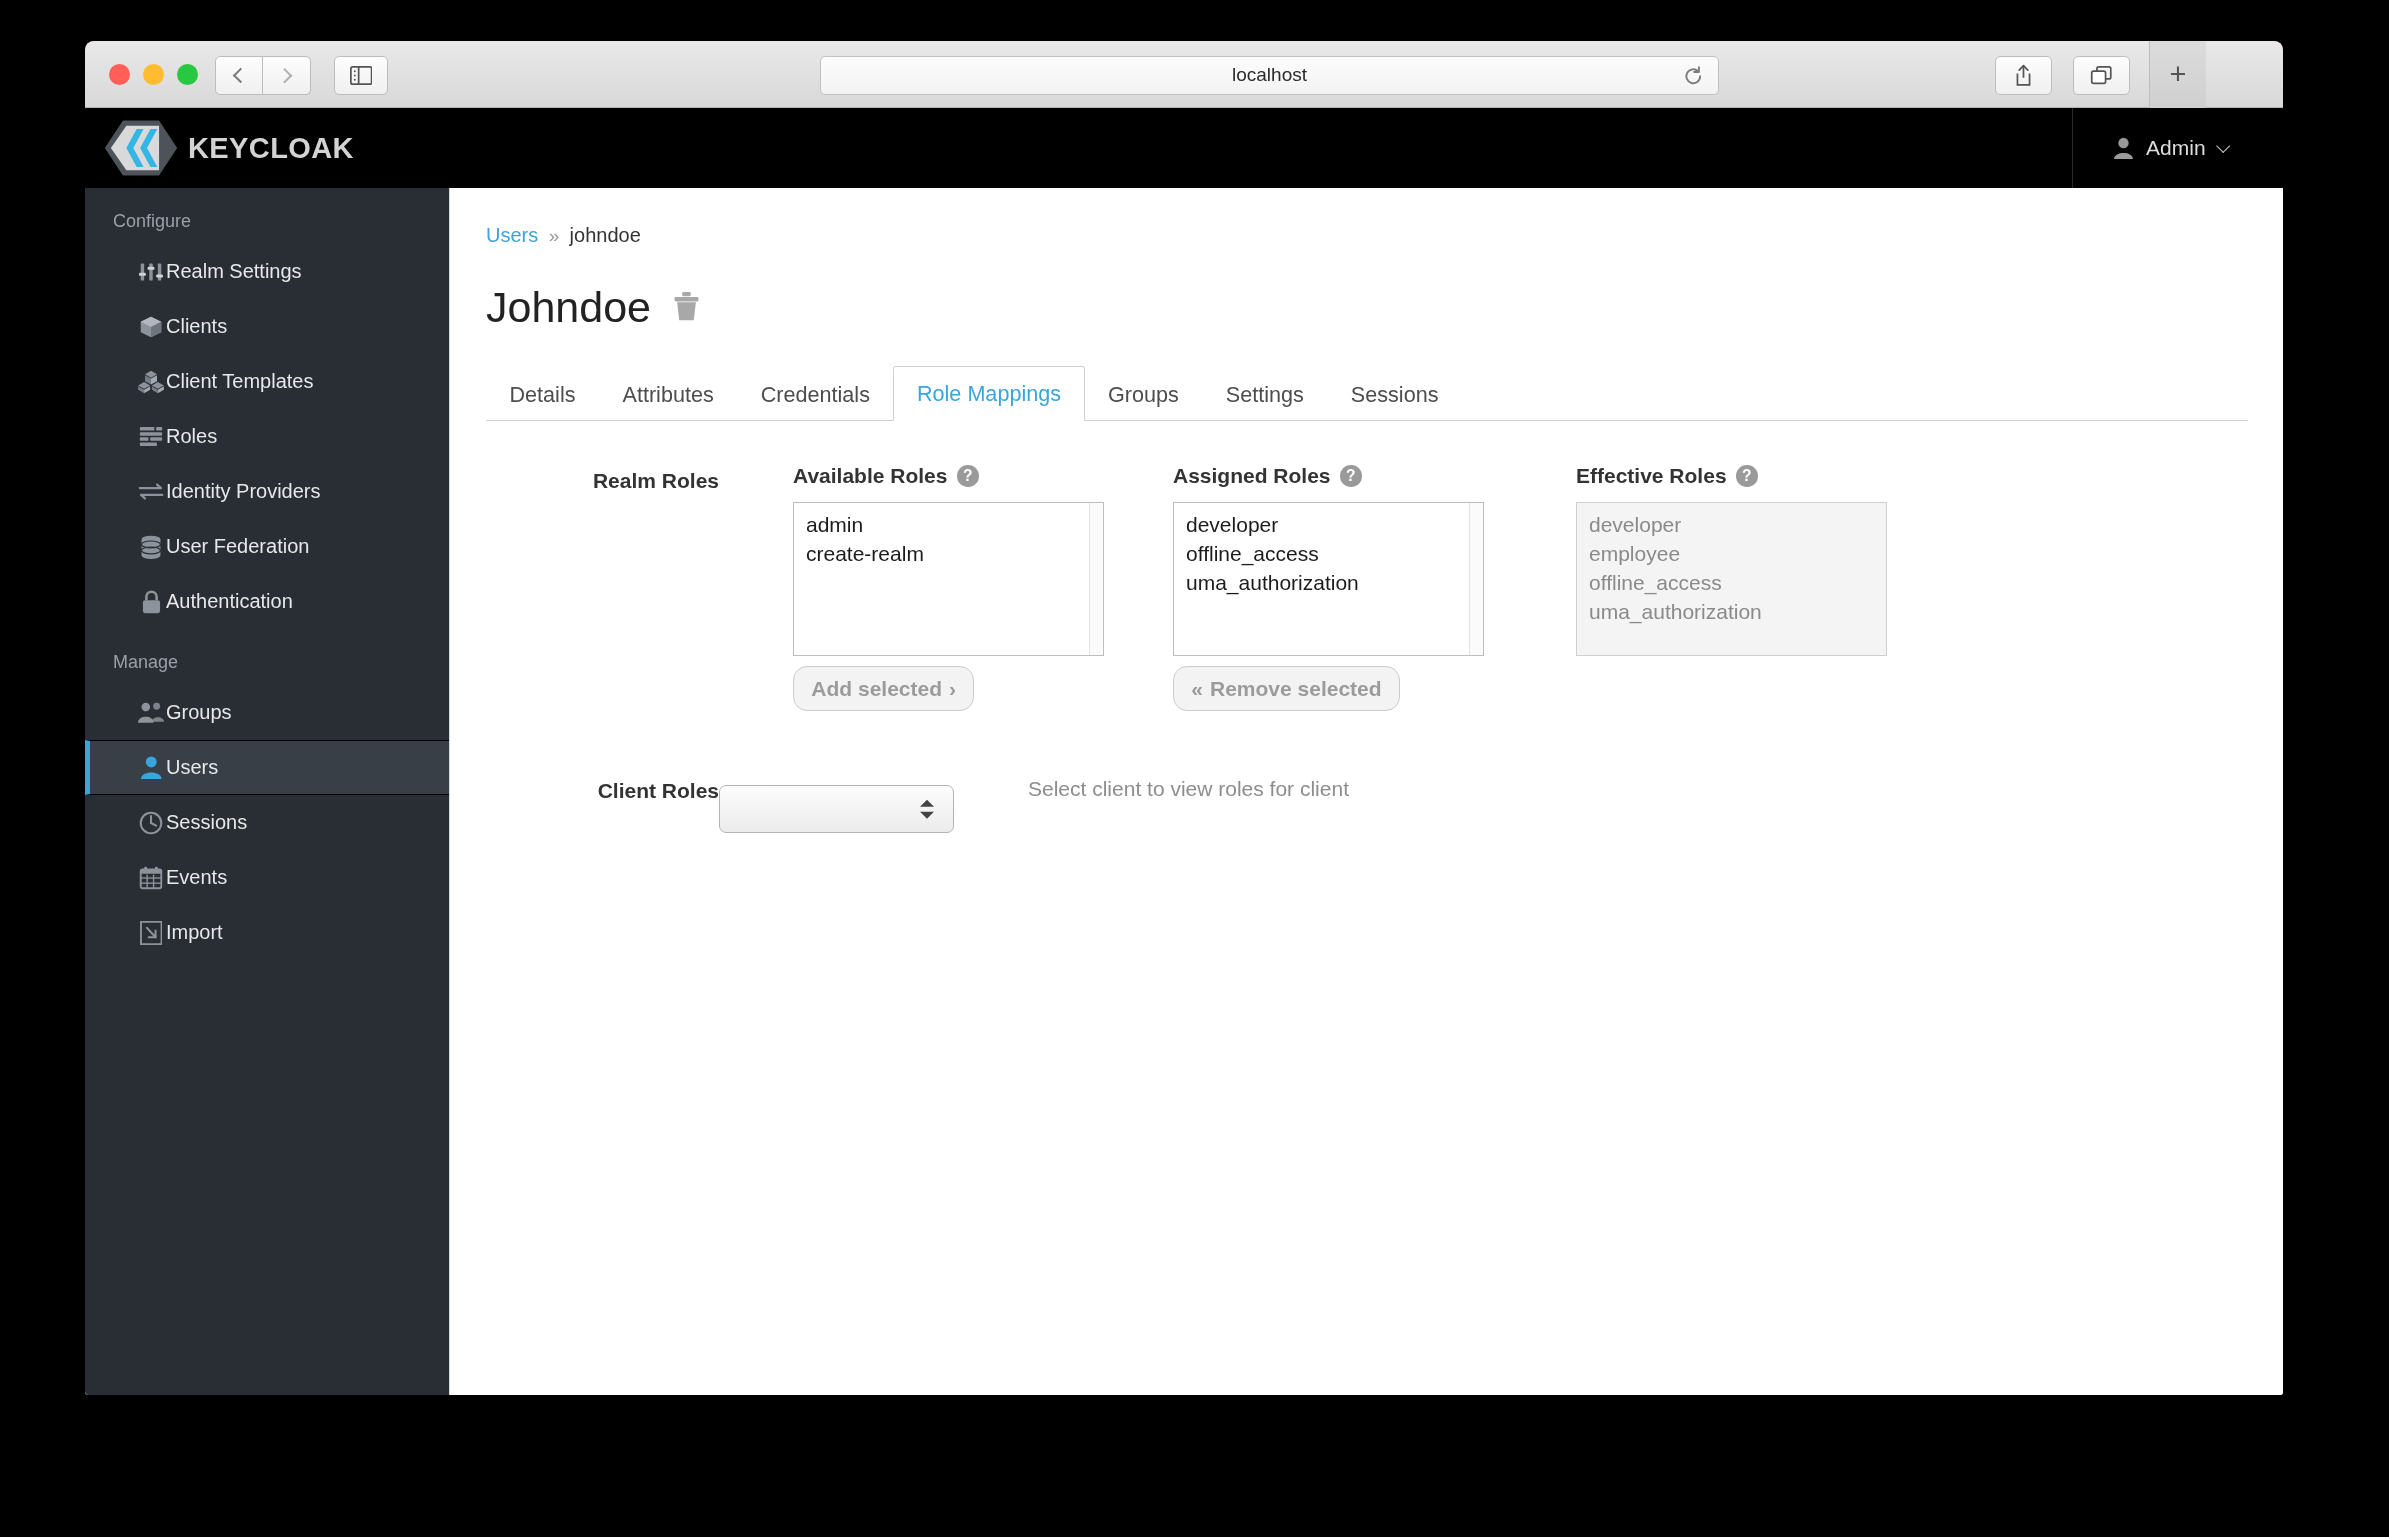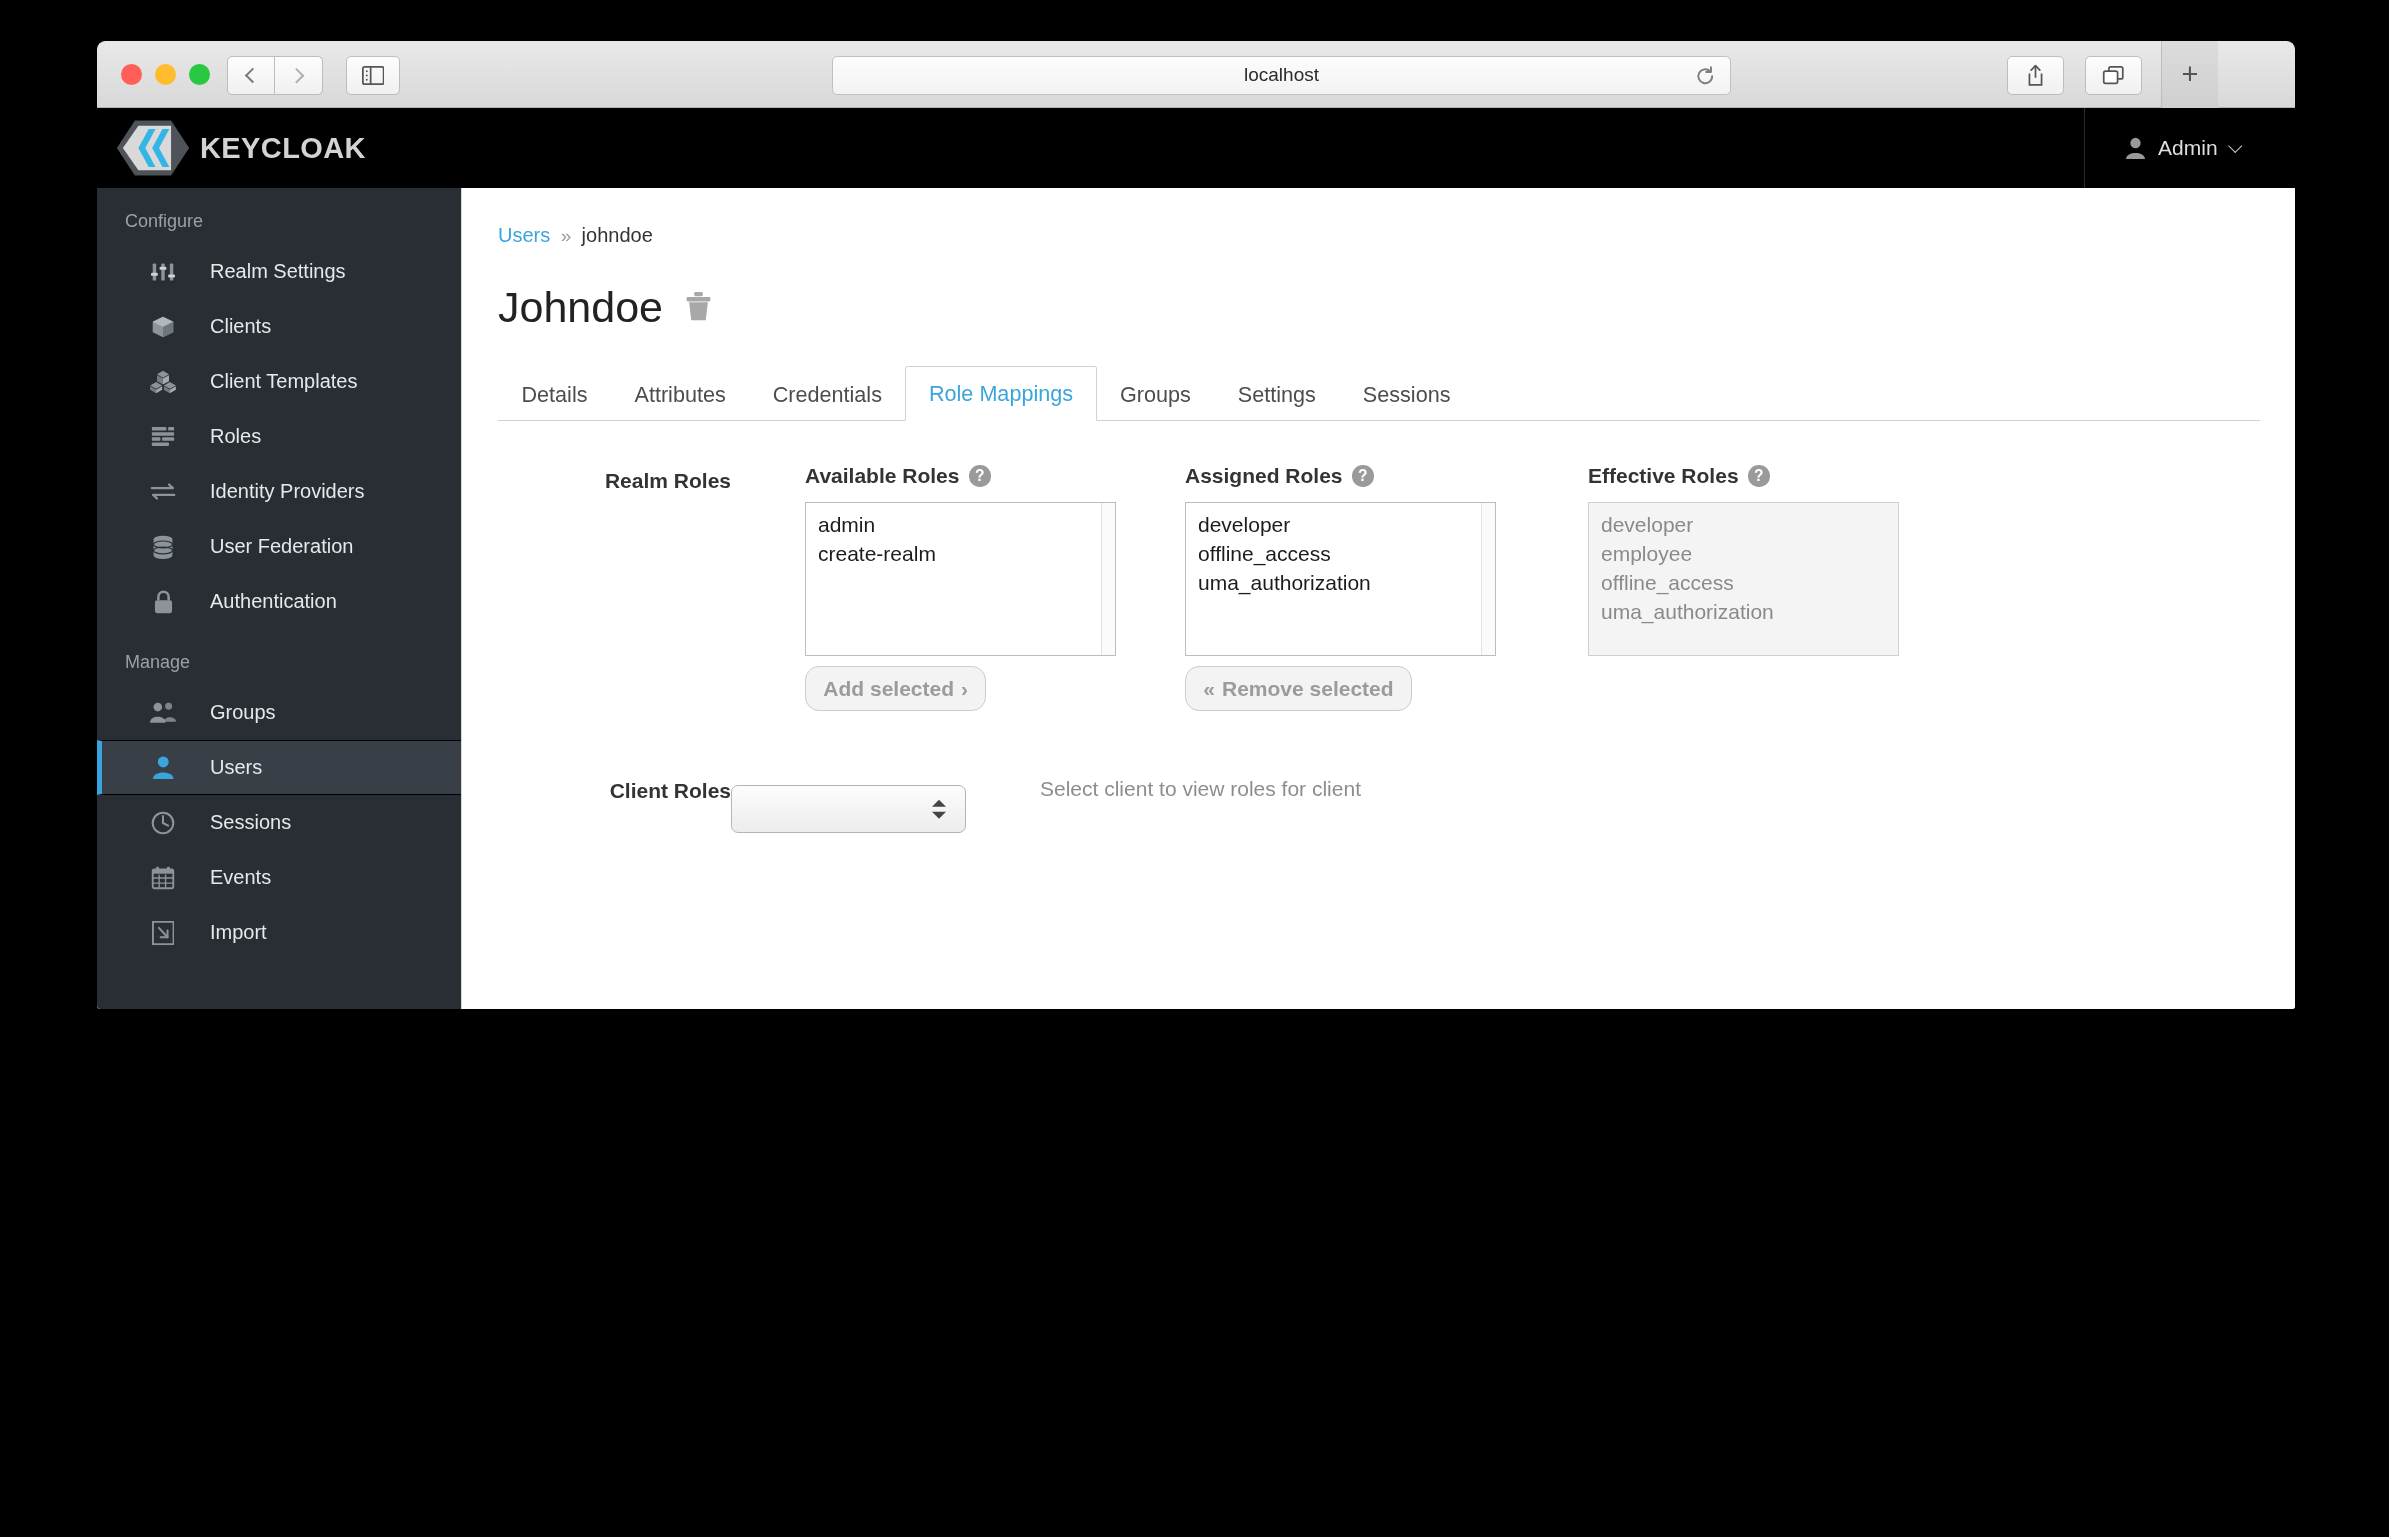--- a/index.html
+++ b/index.html
@@ -6,22 +6,22 @@
   html, body {
     width: 2389px; height: 1537px;
     background: #000;
     font-family: "Liberation Sans", sans-serif;
     overflow: hidden;
   }
 
   
   #browser-window {
     position: absolute;
-    left: 97px; top: 41px;
-    width: 2198px; height: 968px;
+    left: 85px; top: 41px;
+    width: 2198px; height: 1354px;
     border-radius: 8.6px 8.6px 3.5px 3.5px;
     overflow: hidden;
     background: #ec4899;
     box-shadow: 0 5.2px 29px rgba(0,0,0,0.55);
   }
 
   
   #browser-toolbar {
     position: relative;
     height: 67px;
@@ -132,21 +132,21 @@
     transform: rotate(45deg);
     margin-top: -5.2px;
   }
   .nav-group-label {
     color: #9aa0a8; font-size: 18px;
     padding: 23px 0 12px 28px;
   }
   .nav-item {
     height: 55px;
     display: flex; align-items: center;
-    padding-left: 48px; gap: 34px;
+    padding-left: 48px; gap: 2px;
     color: #e6e8ea; font-size: 20px;
     border-left: 5.2px solid transparent;
     position: relative;
   }
   .nav-item.active {
     background: #393f47;
     border-left: 5.2px solid #39a5dc;
     border-top: 0.9px solid #000;
     border-bottom: 0.9px solid #000;
   }

